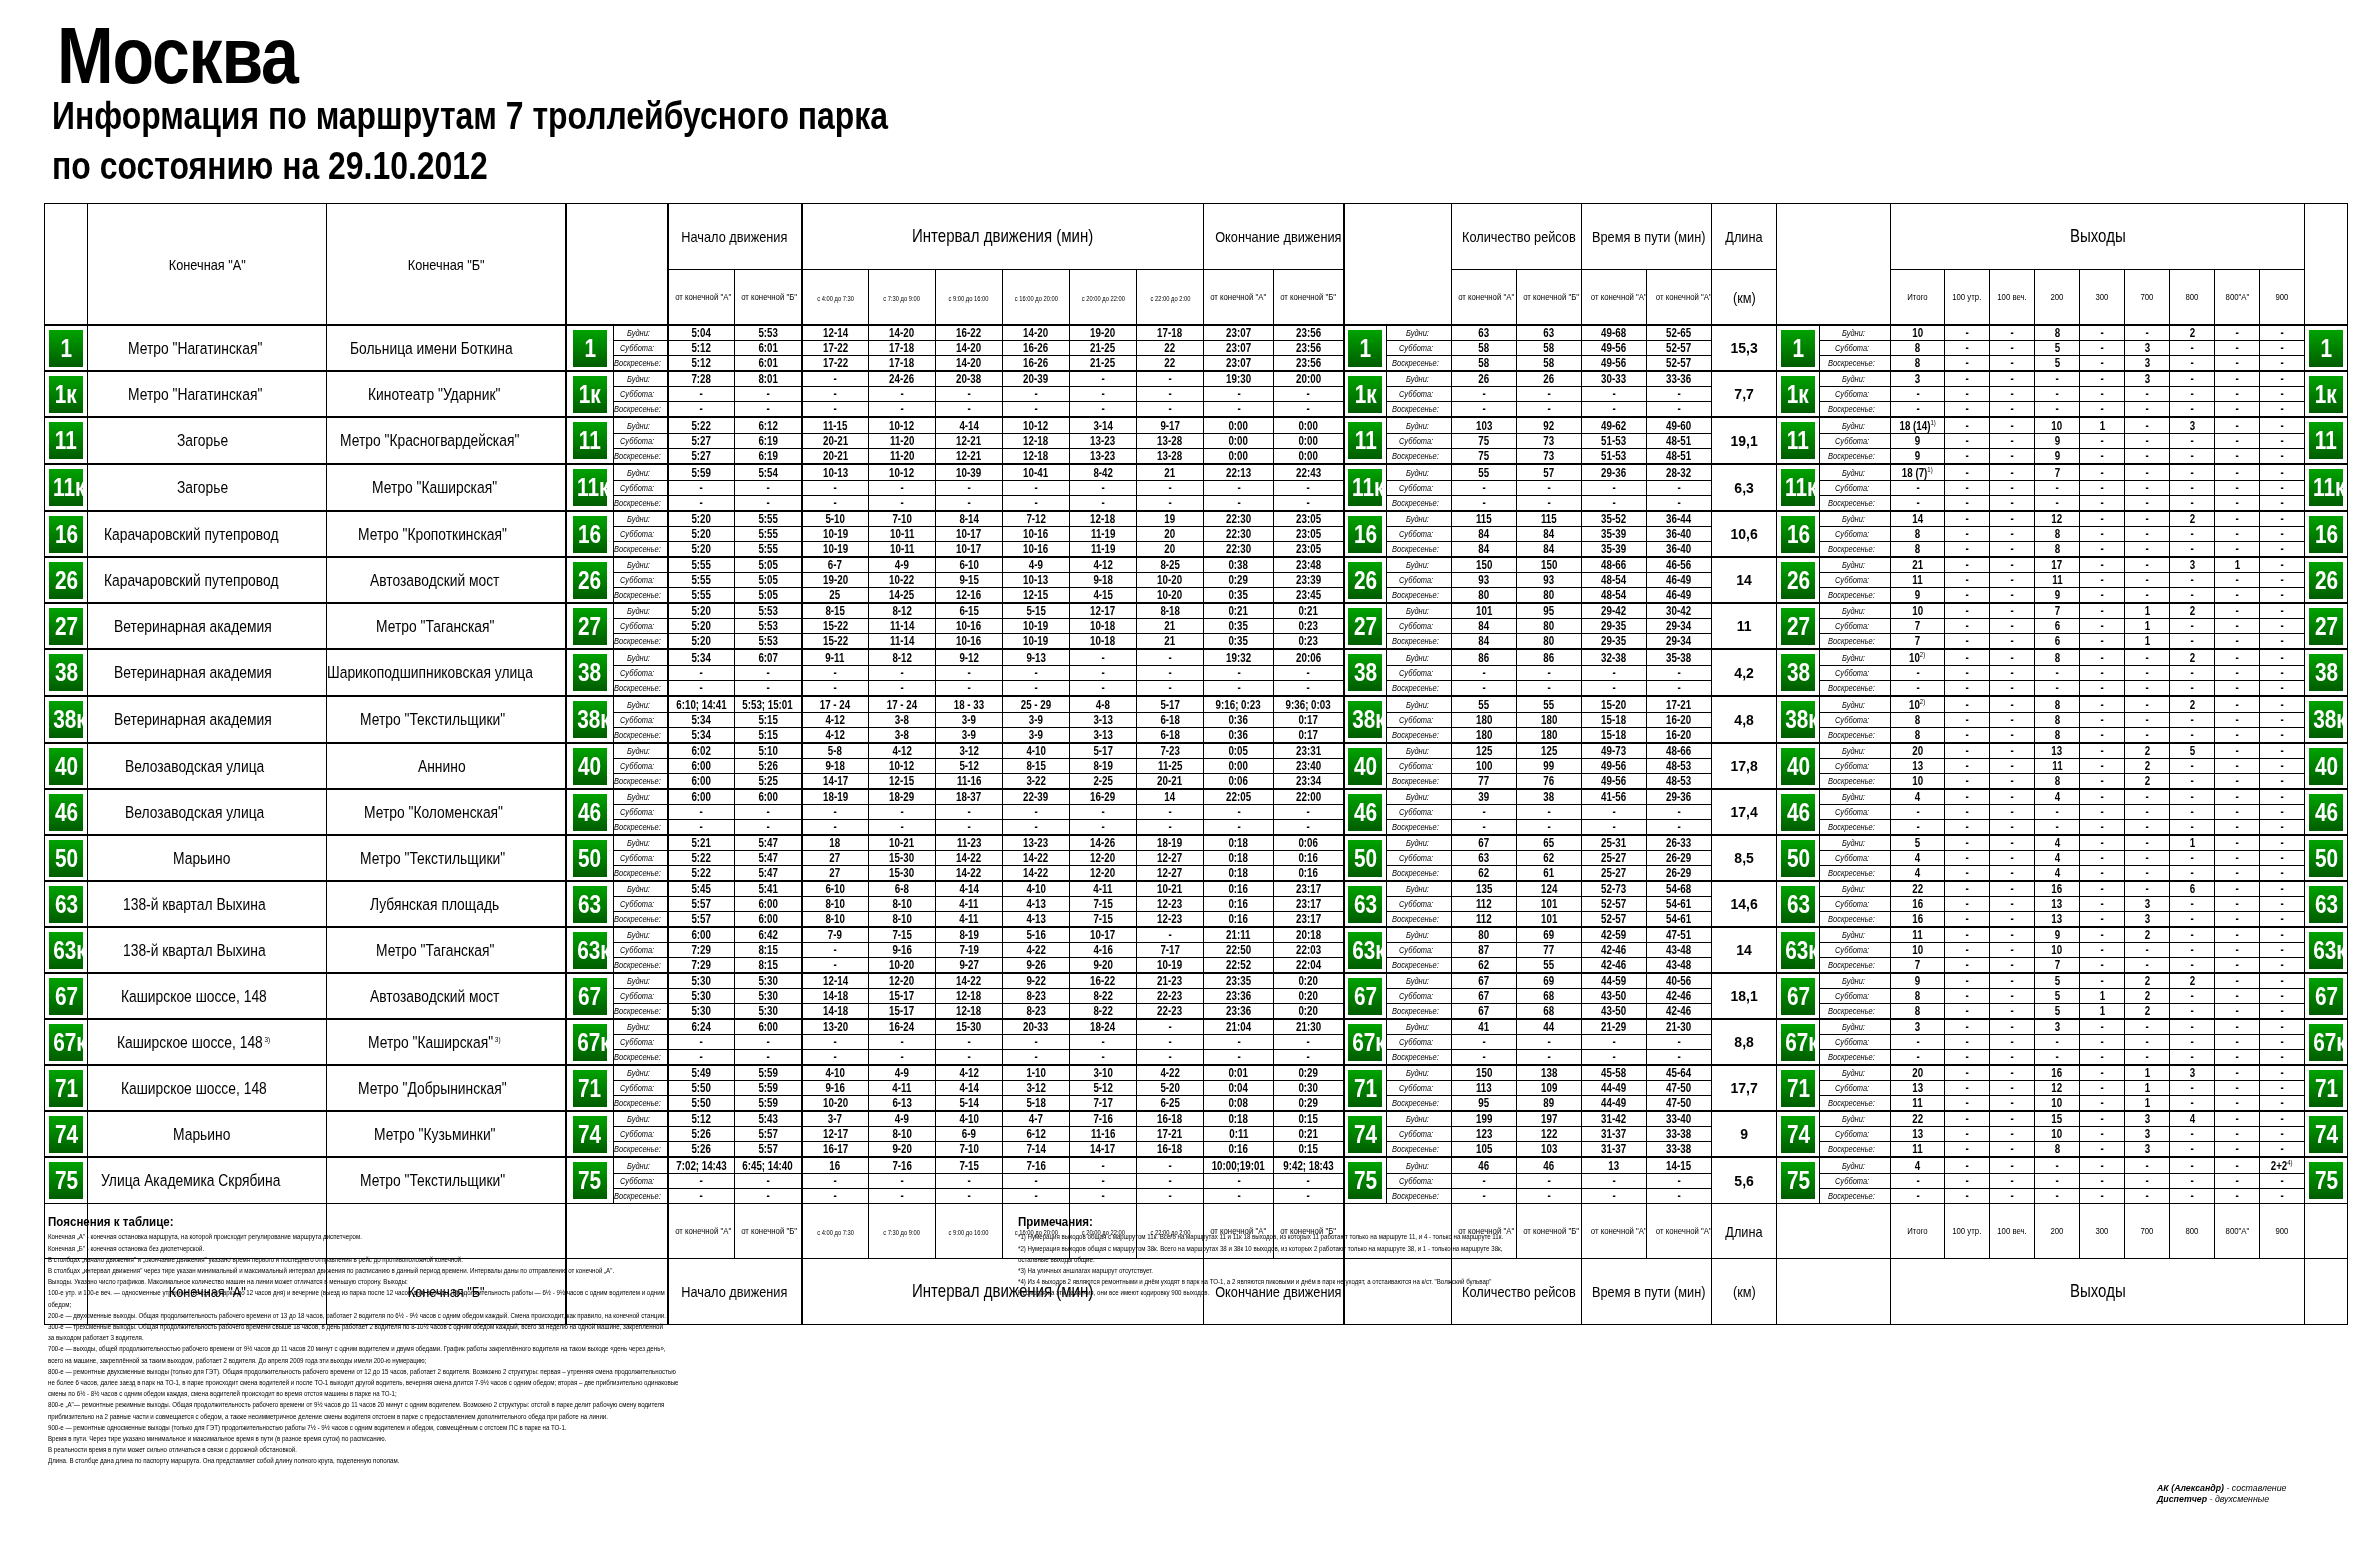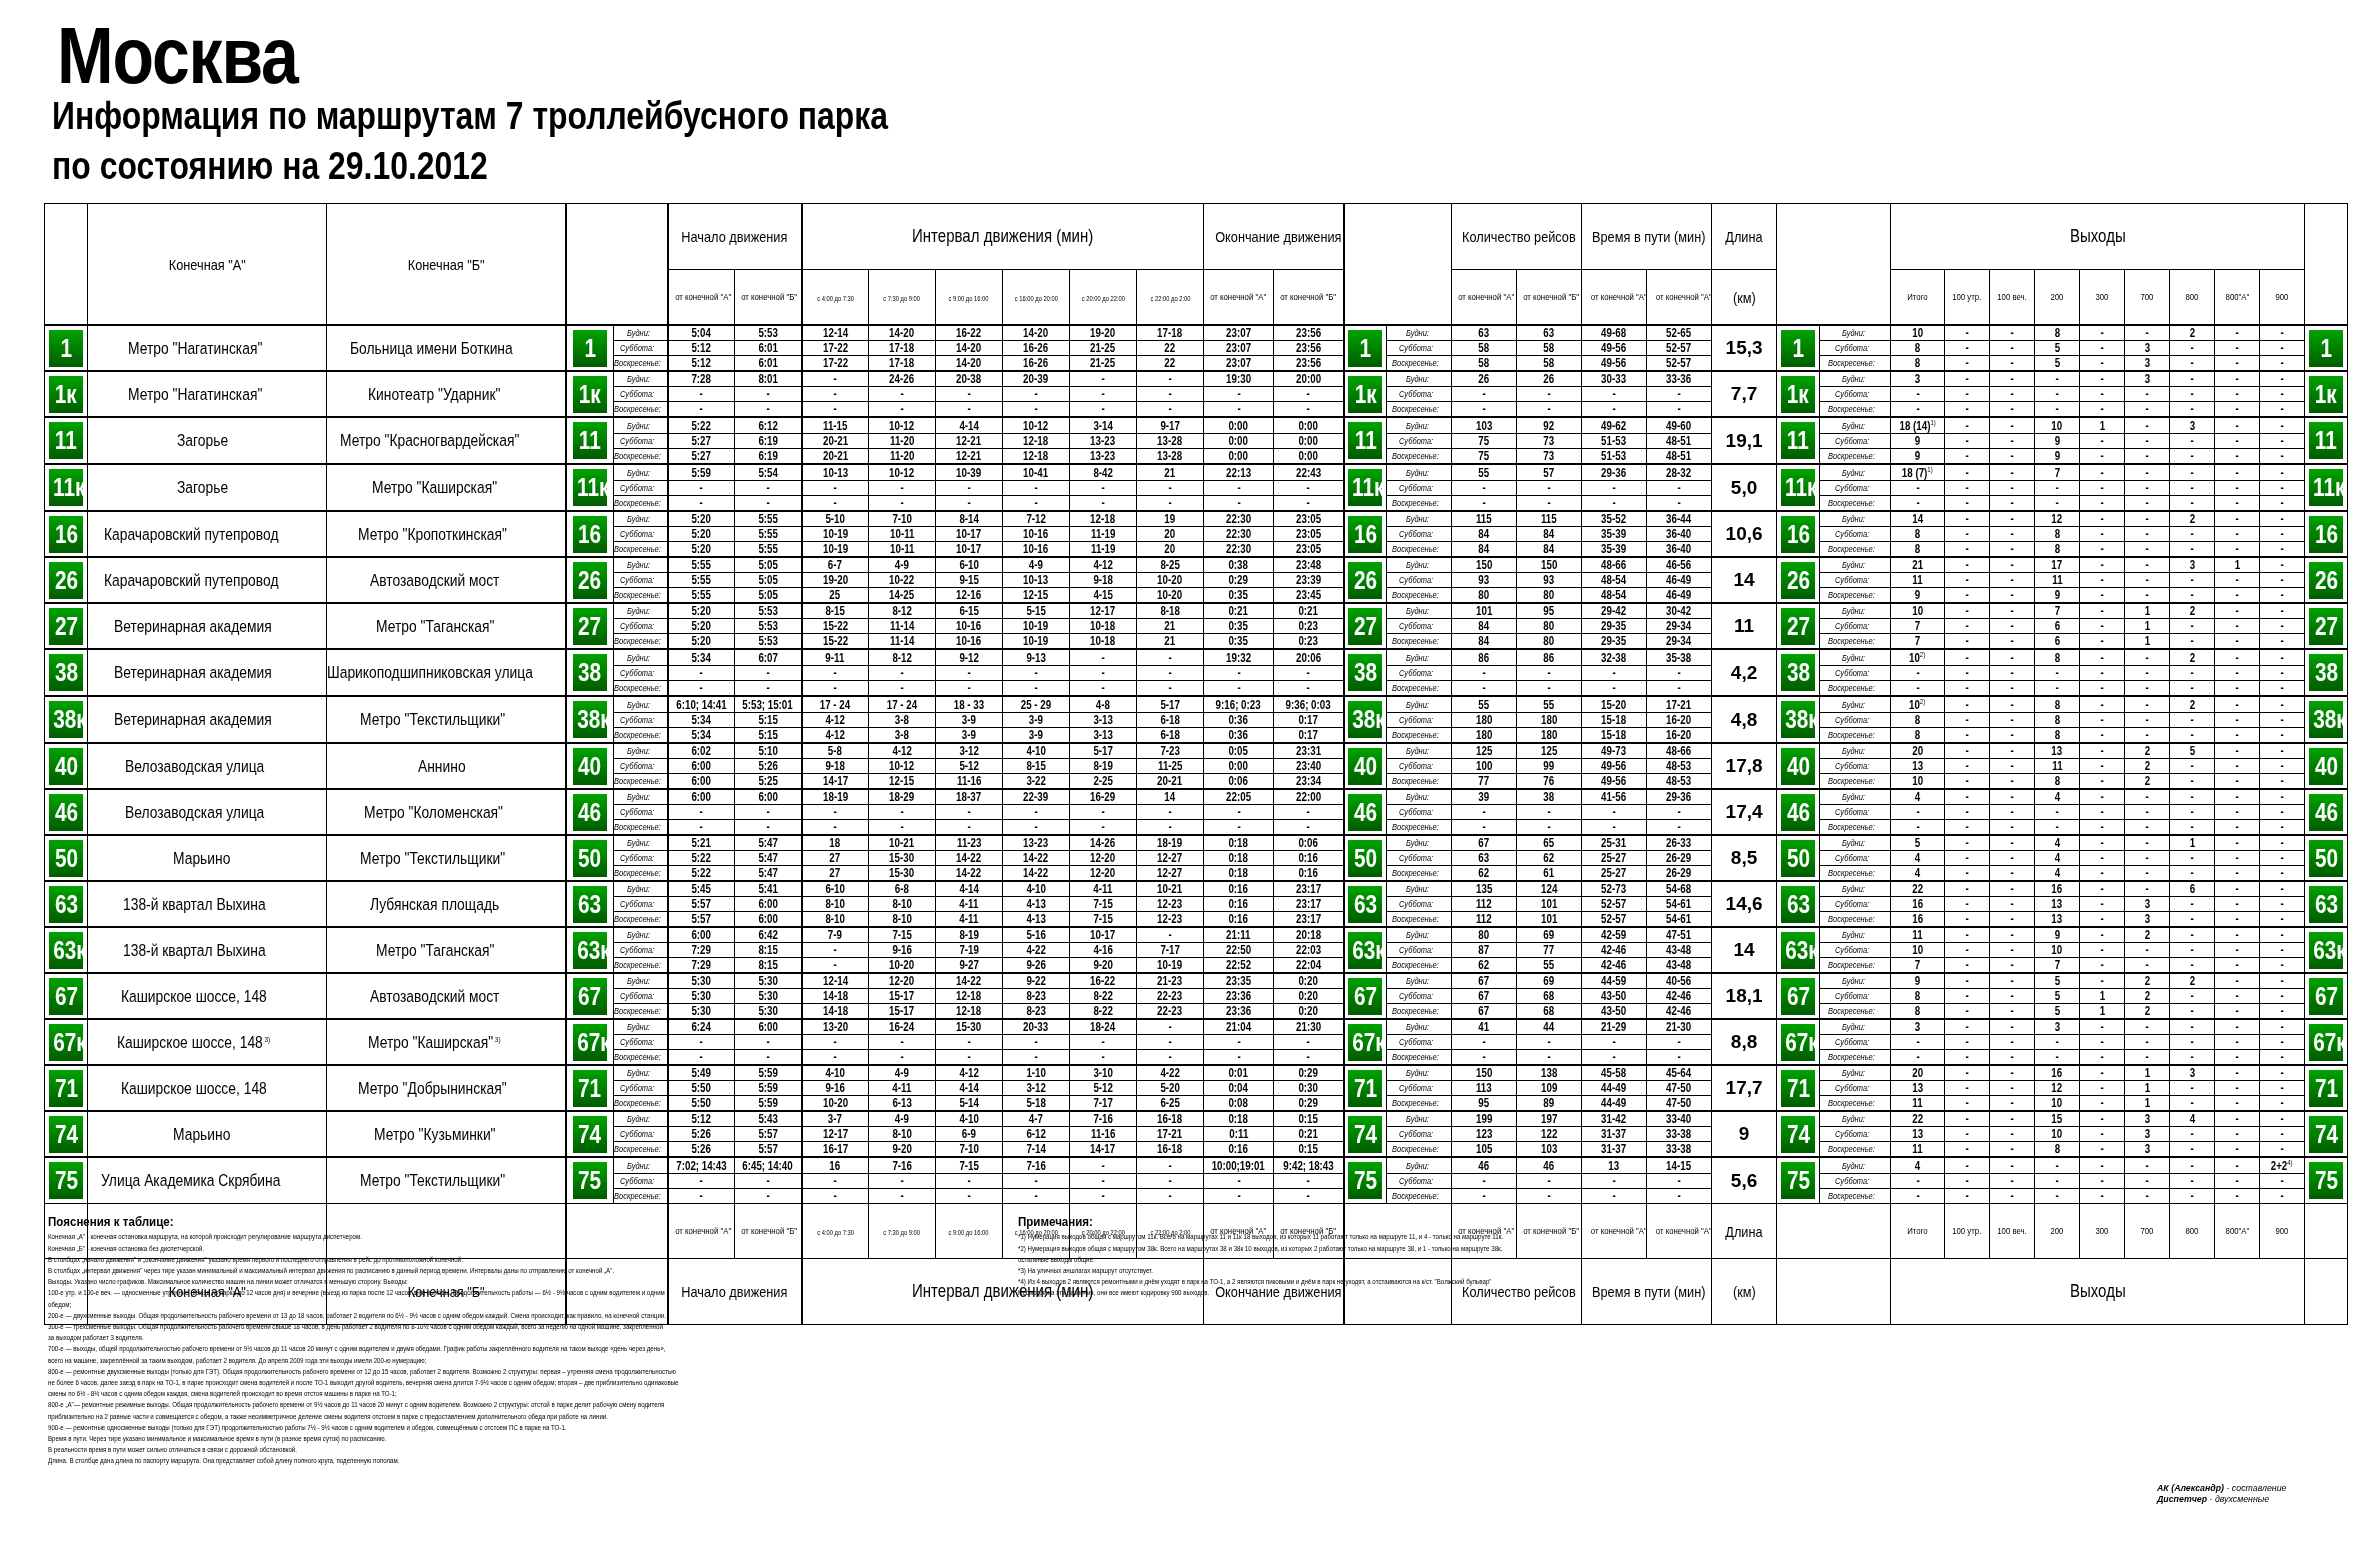--- a/index.html
+++ b/index.html
@@ -25,21 +25,21 @@
   tr.h2 th { height: 54px; }
   th.sep, td.sep { border-left: 2.7px double #000 !important; }
   tr.grp-first td { border-top: 2.7px double #000; }
   tr.row td { height: 13.6px; }
   td.v { font-size: 12.2px; font-weight: bold; }
   td.v span { display: inline-block; transform: scaleX(0.8); }
   td.day { font-size: 8.8px; font-style: italic; text-align: left; padding-left: 1.4px; }
   td.day span { display: inline-block; transform: scaleX(0.85); transform-origin: left center; }
   td.name { font-size: 16.3px; text-align: left; padding-left: 6.8px; }
   td.name span { display: inline-block; transform: scaleX(0.85); transform-origin: left center; }
-  td.len { font-size: 19px; font-weight: bold; }
+  td.len { font-size: 14px; font-weight: bold; }
   td.badgecell { }
   .badge { display: inline-block; width: 34px; height: 37px; line-height: 37px;
            background: linear-gradient(#00a300, #005c00); color: #fff; font-weight: bold;
            font-size: 26px; text-align: center; }
   .badge span { display: inline-block; transform: scaleX(0.8); }
   sup { font-size: 7.5px; font-weight: normal; }
 
   .legend { position: absolute; left: 48px; top: 1216px; width: 951px; font-size: 7.5px; line-height: 11.2px; }
   .legend h3, .notes h3 { font-size: 13.6px; margin: 0 0 4.1px 0; transform: scaleX(0.85); transform-origin: left; }
   .legend p, .notes p { margin: 0; transform: scaleX(0.82); transform-origin: left; white-space: nowrap; }
@@ -427,21 +427,21 @@
         <td class="v"><span>8-42</span></td>
         <td class="v"><span>21</span></td>
         <td class="v"><span>22:13</span></td>
         <td class="v"><span>22:43</span></td>
         <td rowspan="3" class="badgecell sep"><div class="badge" style="background: linear-gradient(rgb(0, 163, 0), rgb(0, 92, 0));"><span>11к</span></div></td>
         <td class="day"><span>Будни:</span></td>
         <td class="v"><span>55</span></td>
         <td class="v"><span>57</span></td>
         <td class="v"><span>29-36</span></td>
         <td class="v"><span>28-32</span></td>
-        <td rowspan="3" class="len">5,0</td>
+        <td rowspan="3" class="len">6,3</td>
         <td rowspan="3" class="badgecell"><div class="badge" style="background: linear-gradient(rgb(0, 163, 0), rgb(0, 92, 0));"><span>11к</span></div></td>
         <td class="day"><span>Будни:</span></td>
         <td class="v"><span>18 (7)<sup>1)</sup></span></td>
         <td class="v"><span>-</span></td>
         <td class="v"><span>-</span></td>
         <td class="v"><span>7</span></td>
         <td class="v"><span>-</span></td>
         <td class="v"><span>-</span></td>
         <td class="v"><span>-</span></td>
         <td class="v"><span>-</span></td>

